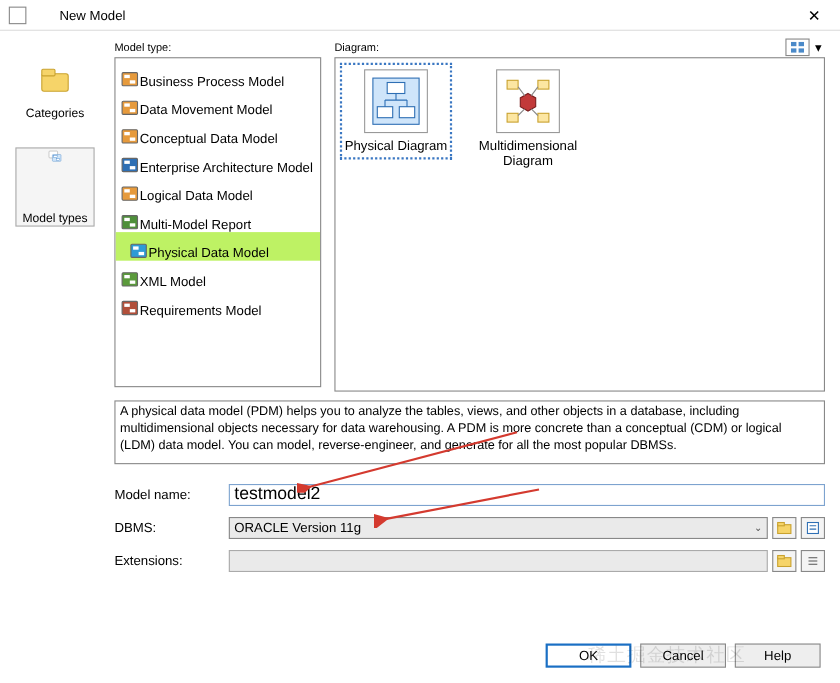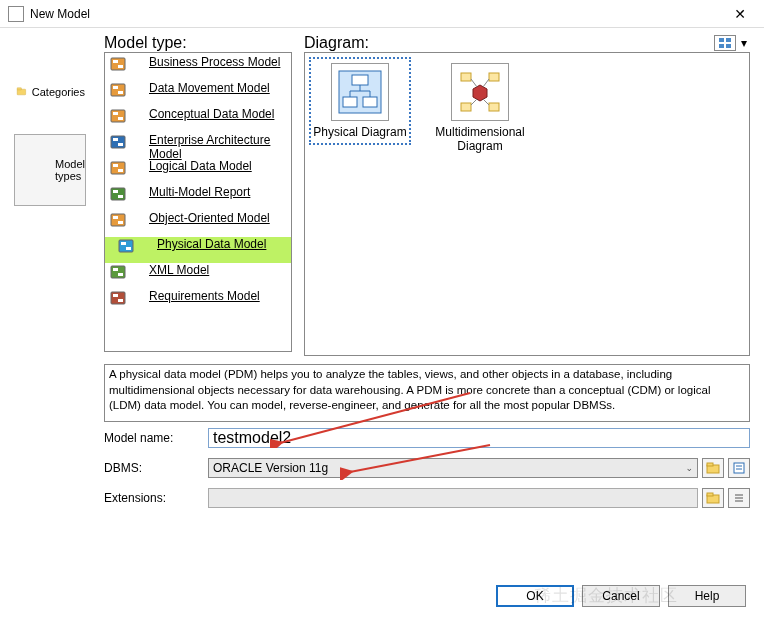--- a/index.html
+++ b/index.html
@@ -21,43 +21,43 @@
     padding: 0 8px;
     border-bottom: 1px solid #ddd;
     position: relative;
   }
   .titlebar .app-icon {
     width: 16px; height: 16px;
     margin-right: 6px;
     border: 1px solid #888;
     background: #fff;
   }
-  .titlebar .title { flex: 1; }
+  .titlebar .title { flex: 1; margin-left: 24px; }
   .close-btn {
     font-size: 14px;
     padding: 0 10px;
     cursor: default;
   }
   .main-area {
     display: flex;
     padding: 6px 14px 0 14px;
   }
   .left-nav {
     width: 80px;
     display: flex;
     flex-direction: column;
     gap: 6px;
     padding-top: 22px;
   }
   .nav-item {
     width: 72px; height: 72px;
     display: flex;
-    flex-direction: row;
-    align-items: center;
-    justify-content: flex-end;
+    flex-direction: column;
+    align-items: center;
+    justify-content: flex-start;
     gap: 4px;
     cursor: default;
     border: 1px solid transparent;
   }
   .nav-item.selected {
     border: 1px solid #aaa;
     background: #f5f5f5;
     gap: 44px;
   }
   .nav-icon {
@@ -72,39 +72,38 @@
   }
   .lists-row {
     display: flex;
     gap: 12px;
   }
   .list-col { display: flex; flex-direction: column; }
   .list-col .hdr {
     height: 18px;
     display: flex;
     align-items: center;
-    font-size: 16px;
+    font-size: 10px;
     text-align: right;
   }
   .model-list {
     width: 188px;
     height: 300px;
     border: 1px solid #888;
     background: #fff;
     overflow: auto;
     padding: 2px 0;
   }
   .model-item {
     display: flex;
-    align-items: flex-start;
-    gap: 22px;
+    align-items: flex-end;
+    gap: 0;
     height: 26px;
     padding: 0 4px;
     cursor: default;
-    text-decoration: underline;
   }
   .model-item.selected {
     background: #bef264;
     padding-left: 12px;
   }
   .model-item .mi-icon {
     width: 18px; height: 18px;
     flex-shrink: 0;
   }
   .diagram-col { flex: 1; }
@@ -159,21 +158,21 @@
     height: 58px;
     border: 1px solid #888;
     padding: 2px 16px 2px 4px;
     font-size: 11.5px;
     line-height: 1.35;
     overflow: auto;
     background: #fff;
     position: relative;
   }
   .form-rows {
-    margin-top: 6px;
+    margin-top: 18px;
     display: flex;
     flex-direction: column;
     gap: 10px;
   }
   .form-row {
     display: flex;
     align-items: center;
   }
   .form-label {
     width: 104px;
@@ -344,28 +343,20 @@
               <span>Logical Data Model</span>
             </div>
             <div class="model-item">
               <svg class="mi-icon" viewBox="0 0 18 18">
                 <rect x="2" y="3" width="14" height="12" rx="1" fill="#4E8F3A" stroke="#666"></rect>
                 <rect x="4" y="5" width="5" height="3" fill="#fff"></rect>
                 <rect x="9" y="10" width="5" height="3" fill="#fff"></rect>
               </svg>
               <span>Multi-Model Report</span>
             </div>
-            <div class="model-item">
-              <svg class="mi-icon" viewBox="0 0 18 18">
-                <rect x="2" y="3" width="14" height="12" rx="1" fill="#E69A3C" stroke="#666"></rect>
-                <rect x="4" y="5" width="5" height="3" fill="#fff"></rect>
-                <rect x="9" y="10" width="5" height="3" fill="#fff"></rect>
-              </svg>
-              <span>Object-Oriented Model</span>
-            </div>
             <div class="model-item selected">
               <svg class="mi-icon" viewBox="0 0 18 18">
                 <rect x="2" y="3" width="14" height="12" rx="1" fill="#2E9BD6" stroke="#666"></rect>
                 <rect x="4" y="5" width="5" height="3" fill="#fff"></rect>
                 <rect x="9" y="10" width="5" height="3" fill="#fff"></rect>
               </svg>
               <span>Physical Data Model</span>
             </div>
             <div class="model-item">
               <svg class="mi-icon" viewBox="0 0 18 18">

